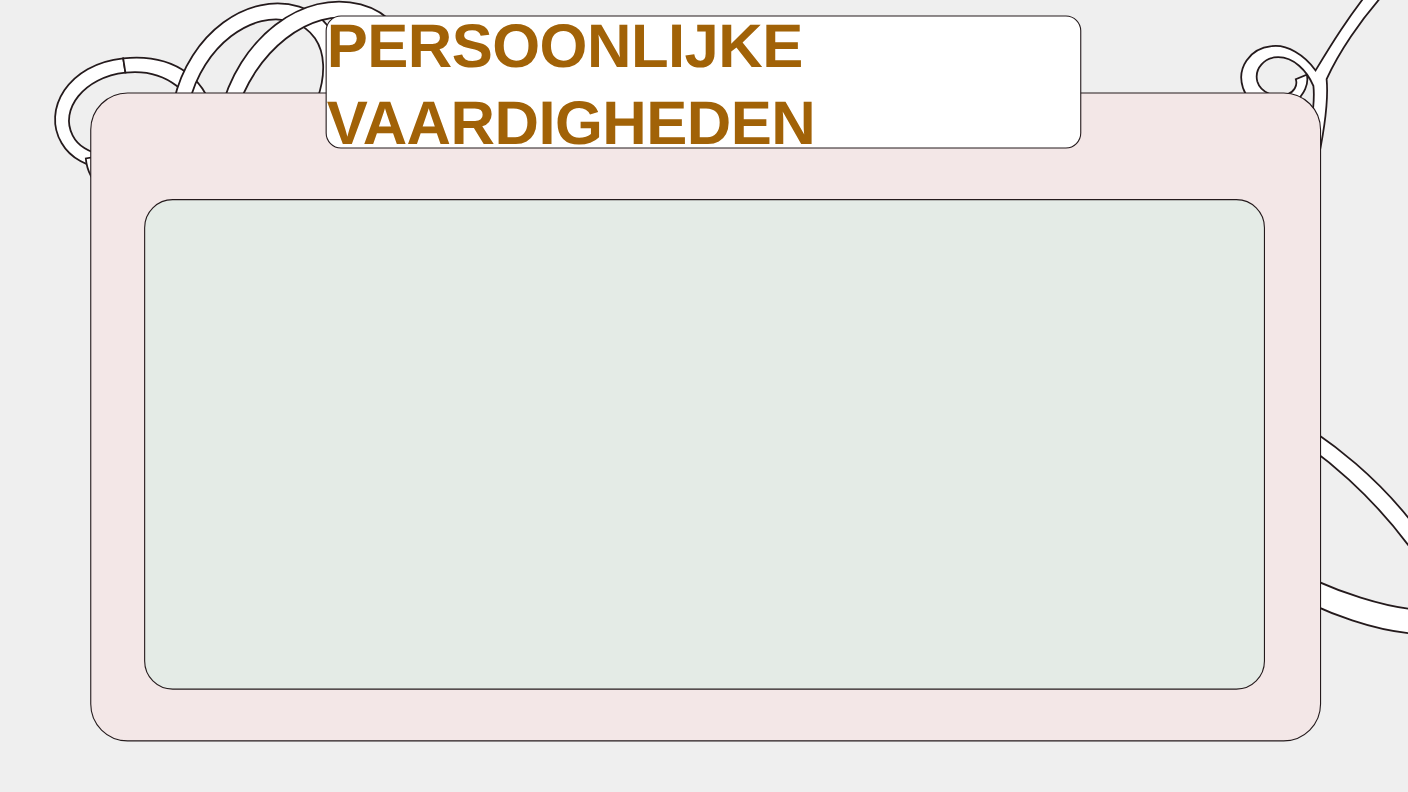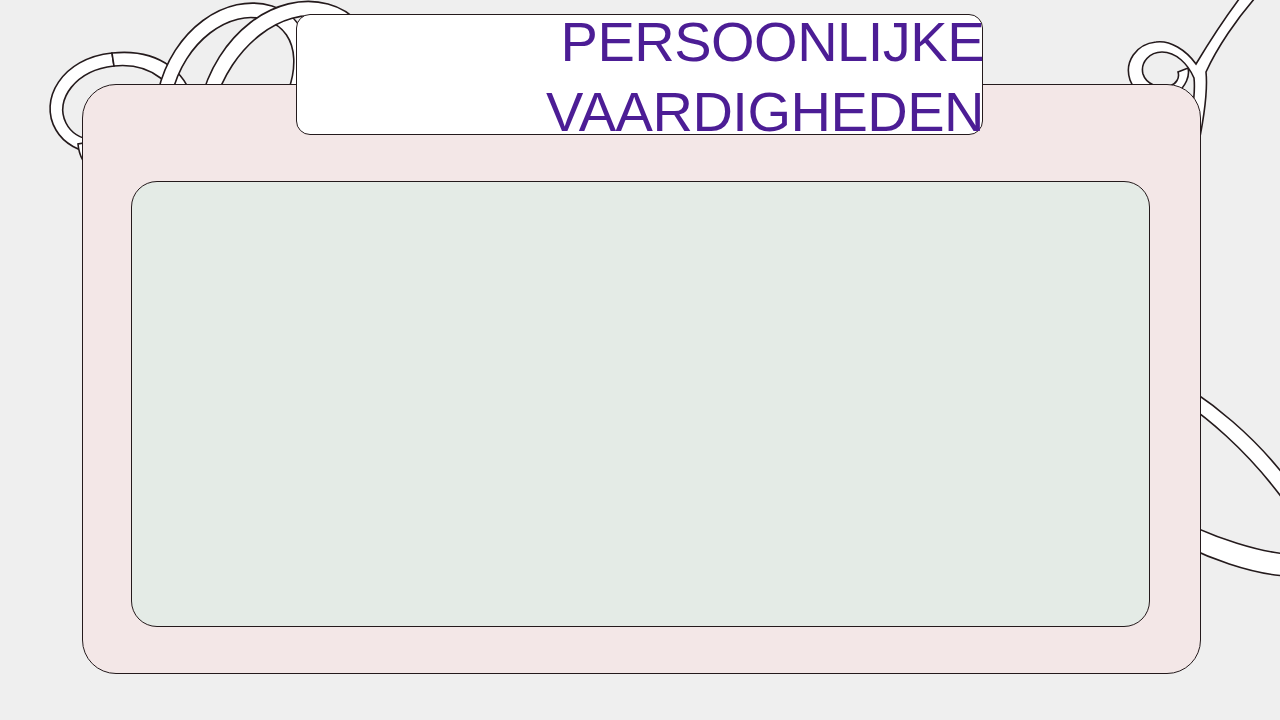--- a/index.html
+++ b/index.html
@@ -58,27 +58,27 @@
     border: 1.6px solid #241a1c;
     border-radius: 14px;
     box-sizing: border-box;
     z-index: 4;
   }
   .title-text {
     position: absolute;
     left: 0;
     top: -8px;
     width: 687px;
-    text-align: right;
+    text-align: left;
     font-size: 56px;
     line-height: 70px;
     letter-spacing: -0.5px;
-    color: #4c1d95;
+    color: #a16207;
     font-family: "Liberation Sans", sans-serif;
-    font-weight: 400;
+    font-weight: 700;
     white-space: pre-wrap;
   }
 
   
   .mint-panel {
     position: absolute;
     left: 131px;
     top: 181px;
     width: 1019px;
     height: 446px;

